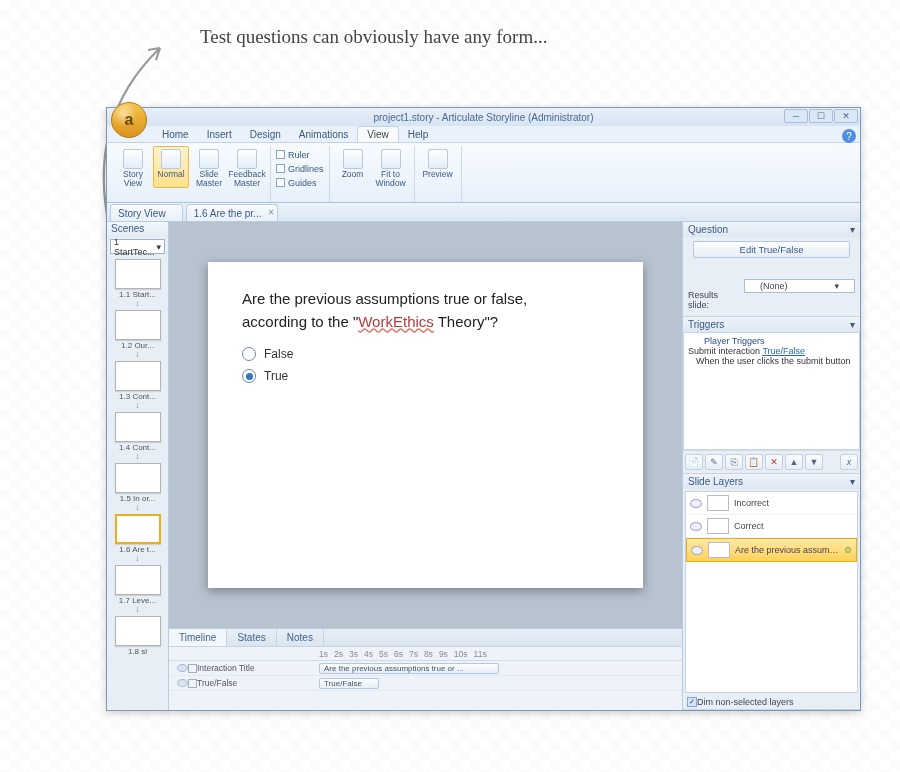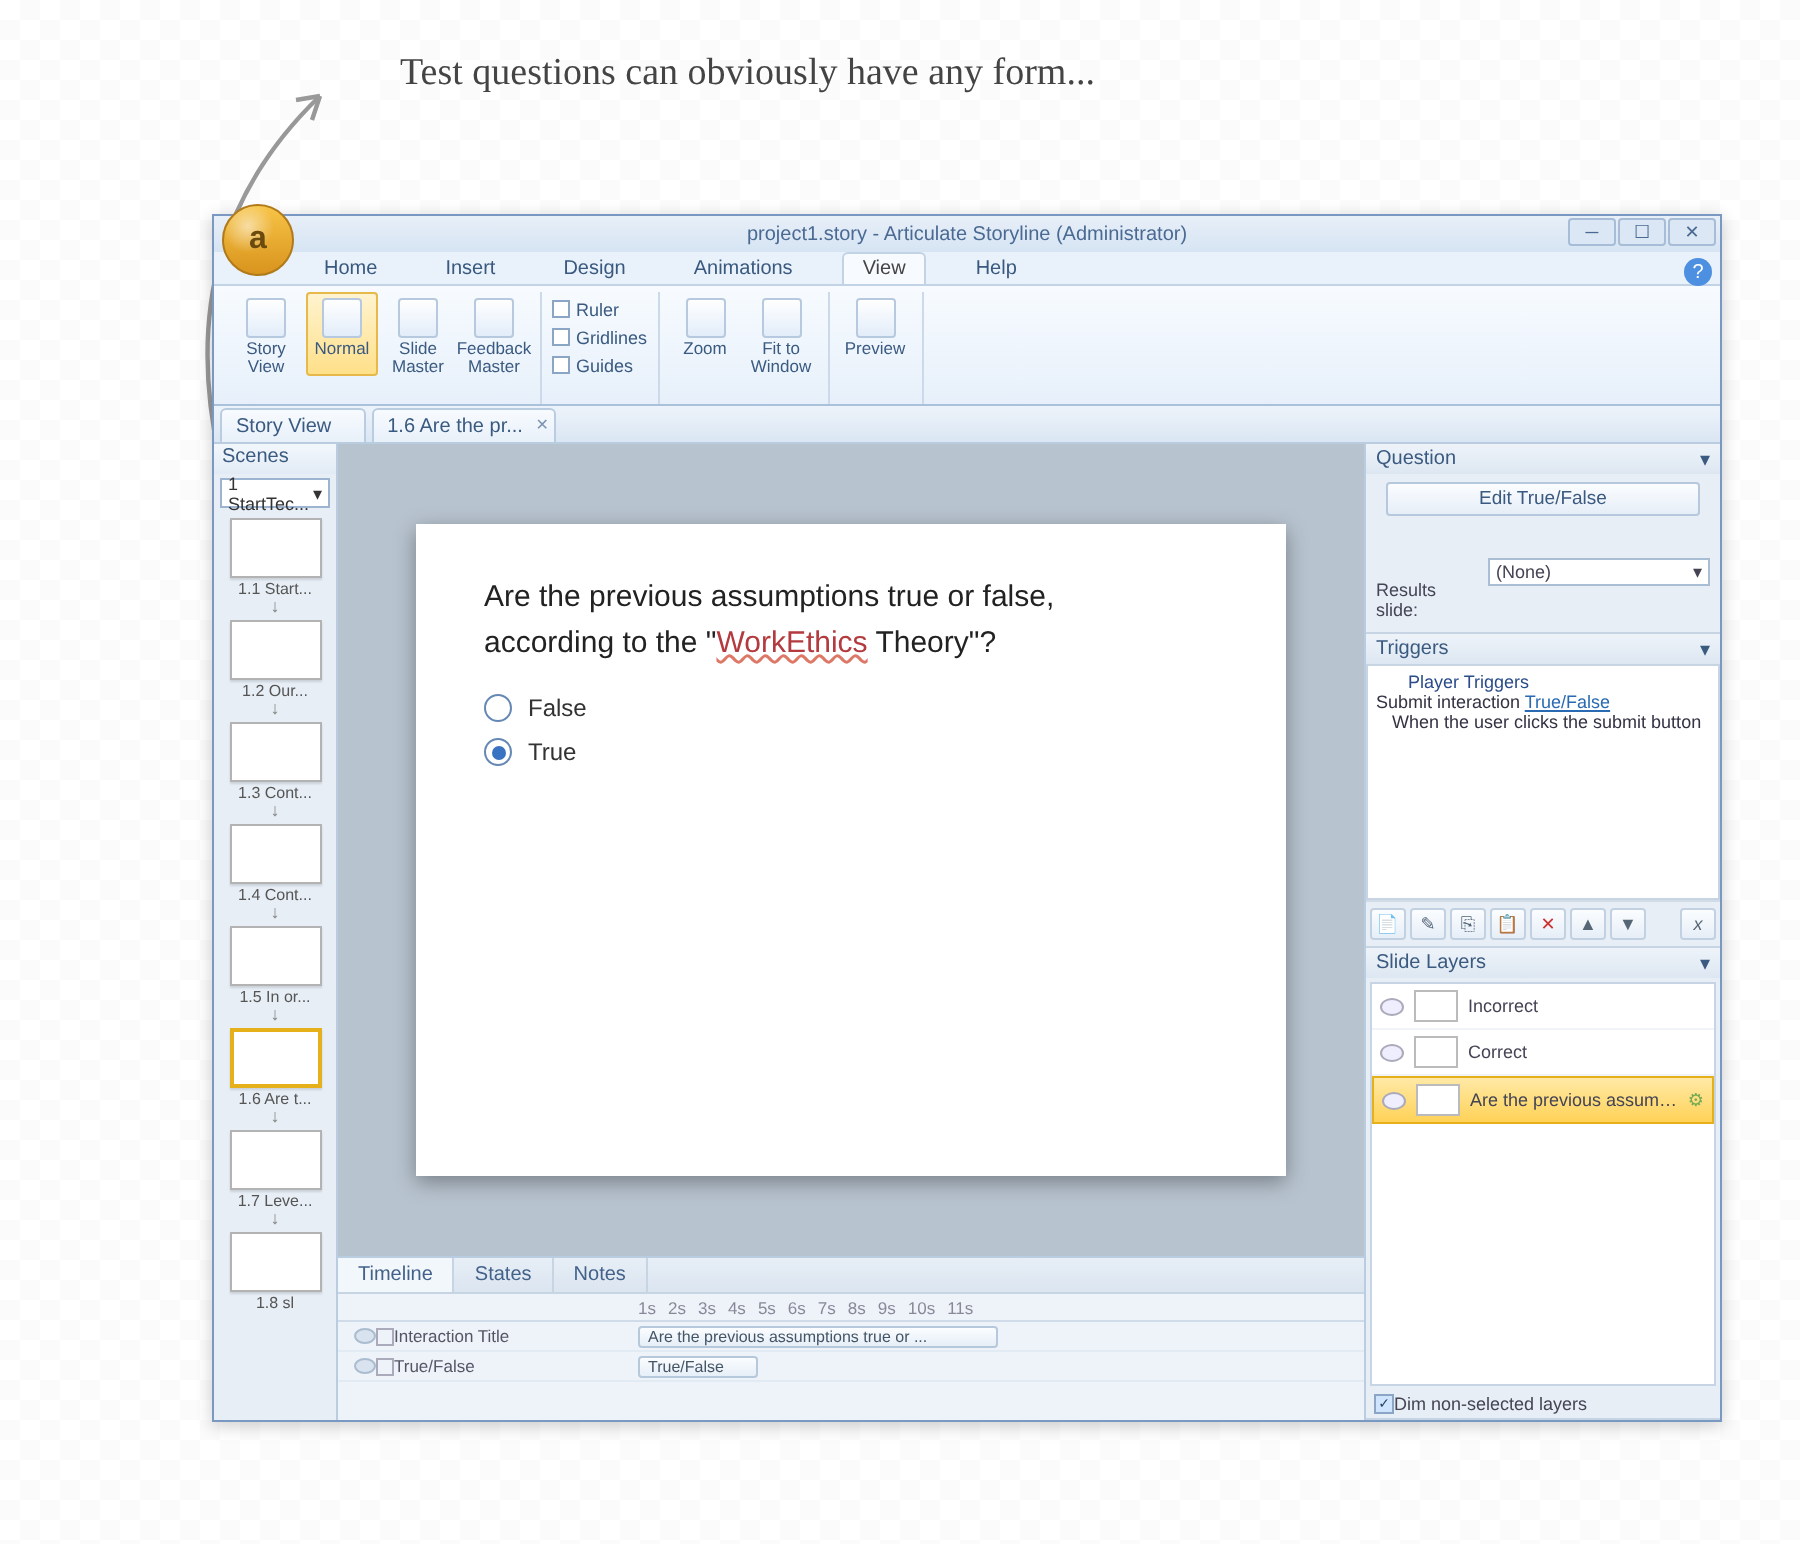--- a/index.html
+++ b/index.html
@@ -7,21 +7,21 @@
   .checker { position:absolute; inset:0; background-image: linear-gradient(45deg,#f0f0f0 25%,transparent 25%,transparent 75%,#f0f0f0 75%),linear-gradient(45deg,#f0f0f0 25%,transparent 25%,transparent 75%,#f0f0f0 75%); background-size: 20px 20px; background-position: 0 0, 10px 10px; opacity:.25;}
   .annotation { position:absolute; top:26px; left:200px; font-family: 'Comic Sans MS', cursive; font-size:19px; color:#444; }
   .arrow { position:absolute; top:40px; left:90px; width:110px; height:200px; }
   .arrow svg { overflow:visible; }
   .app { position:absolute; top:107px; left:106px; width:755px; height:604px; background:#cfe0f2; border:1px solid #7a99c2; box-shadow:0 2px 8px rgba(0,0,0,.2); display:flex; flex-direction:column; }
   .titlebar { height:18px; background: linear-gradient(#e8eff8,#d6e4f3); display:flex; align-items:center; font-size:10px; color:#4a6a93; position:relative; }
   .titlebar .title { position:absolute; left:50%; transform:translateX(-50%); }
   .winbtns { position:absolute; right:2px; top:1px; display:flex; gap:1px;}
   .winbtn { width:24px; height:14px; background:#dbe7f4; border:1px solid #a7bcd6; border-radius:2px; display:flex; align-items:center; justify-content:center; font-size:9px; color:#4a6a93;}
   .logo { width:36px; height:36px; border-radius:50%; background: radial-gradient(circle at 35% 30%, #fff8, transparent 40%), linear-gradient(#f7c446,#d9941e); border:1px solid #b07a1a; position:absolute; top:-6px; left:4px; z-index:5; display:flex; align-items:center; justify-content:center; font-weight:bold; color:#6a4a0e; font-size:16px;}
-  .menubar { height:17px; background:#e9f1fa; display:flex; align-items:flex-end; padding-left:46px; gap:16px; font-size:10px; color:#39597f; border-bottom:1px solid #c2d3e6;}
+  .menubar { height:17px; background:#e9f1fa; display:flex; align-items:flex-end; padding-left:46px; gap:0; font-size:10px; color:#39597f; border-bottom:1px solid #c2d3e6;}
   .menubar .tab { padding:2px 9px 2px; cursor:default;}
   .menubar .tab.active { background:#f7fbff; border:1px solid #c2d3e6; border-bottom:none; border-radius:3px 3px 0 0; color:#444;}
   .ribbon { height:60px; background:linear-gradient(#f7fbff,#e7f0fa); border-bottom:1px solid #aac1db; display:flex; padding:3px 3px 0 3px;}
   .rgroup { border-right:1px solid #cbd9ea; padding:0 5px; display:flex; flex-direction:column;gap:24px; }
   .rgroup .btns { display:flex; gap:2px; flex:1; align-items:flex-start;}
   .rgroup .lbl { font-size:9px; color:#6b86a5; text-align:center; padding:1px 0 2px;}
   .rbtn { width:36px; height:42px; display:flex; flex-direction:column; align-items:center; justify-content:flex-start; gap:1px; padding-top:2px; border:1px solid transparent; border-radius:2px;}
   .rbtn .ico { width:20px; height:20px; background:linear-gradient(#fff,#e2edf9); border:1px solid #b7c9de; border-radius:2px;}
   .rbtn .txt { font-size:8.5px; color:#3a5a80; text-align:center; line-height:1;}
   .rchk { display:flex; align-items:center; gap:3px; font-size:9px; color:#3a5a80; height:13px;}
@@ -58,21 +58,21 @@
   .timeline .row .eye { width:11px; height:8px; background:#d9e3ef; border:1px solid #aabccf; border-radius:50%;}
   .timeline .row .bar { flex:1; display:flex; align-items:center;}
   .clip { height:11px; background:linear-gradient(#fbfdff,#e6eef7); border:1px solid #b6c8dc; border-radius:2px; padding:0 4px; font-size:8px; display:flex; align-items:center; color:#456;}
   .rightcol { background:#e7eef6; border-left:1px solid #b9cce0; display:flex; flex-direction:column;}
   .panel { border-bottom:1px solid #c6d4e4;}
   .panel .ph { height:15px; background:linear-gradient(#eef3f9,#dde7f2); font-size:10px; color:#3a5a80; padding:1px 5px; display:flex; justify-content:space-between; align-items:center;}
   .panel .pb { padding:4px 5px; font-size:9px; color:#445;}
   .editbtn { display:block; margin:0 auto 4px; width:94%; height:17px; background:linear-gradient(#fbfdff,#e6eef7); border:1px solid #b6c8dc; font-size:9.5px; color:#3a5a80; border-radius:2px;}
   .frow { display:flex; align-items:center; gap:4px; margin:2px 0;}
   .frow .fl { width:52px;margin-top:28px;}
-  .frow .fsel { flex:1; height:14px; background:#fff; border:1px solid #a9bed4; font-size:9px; padding:0 3px; display:flex; align-items:center; justify-content:space-between;}
+  .frow .fsel { flex:1; height:14px; background:#fff; border:1px solid #a9bed4; font-size:9px; padding:0 15px; display:flex; align-items:center; justify-content:space-between;}
   .trigbody { background:#fff; border:1px solid #c6d4e4; height:118px; font-size:9px; color:#334; padding:3px 4px;}
   .trigbody .th { color:#2a4b8a; font-weight:normal;padding-left:16px;}
   .trigbody .lnk { color:#2a6ab3; text-decoration:underline;}
   .tbbtns { display:flex; gap:2px; padding:3px 2px; border-top:1px solid #d2dce7;}
   .tbbtns .b { width:18px; height:16px; background:linear-gradient(#fbfdff,#e6eef7); border:1px solid #c2d1e2; border-radius:2px; font-size:9px; color:#567; display:flex; align-items:center; justify-content:center;}
   .tbbtns .spacer { flex:1;}
   .layers { flex:1; display:flex; flex-direction:column; min-height:0;}
   .layerlist { flex:1; background:#fff; border:1px solid #c6d4e4; margin:2px; overflow:hidden;}
   .lrow { display:flex; align-items:center; gap:5px; padding:3px 4px; font-size:9px; color:#445; border-bottom:1px solid #f0f3f7;}
   .lrow .lt { width:22px; height:16px; background:#fff; border:1px solid #bbb;}

